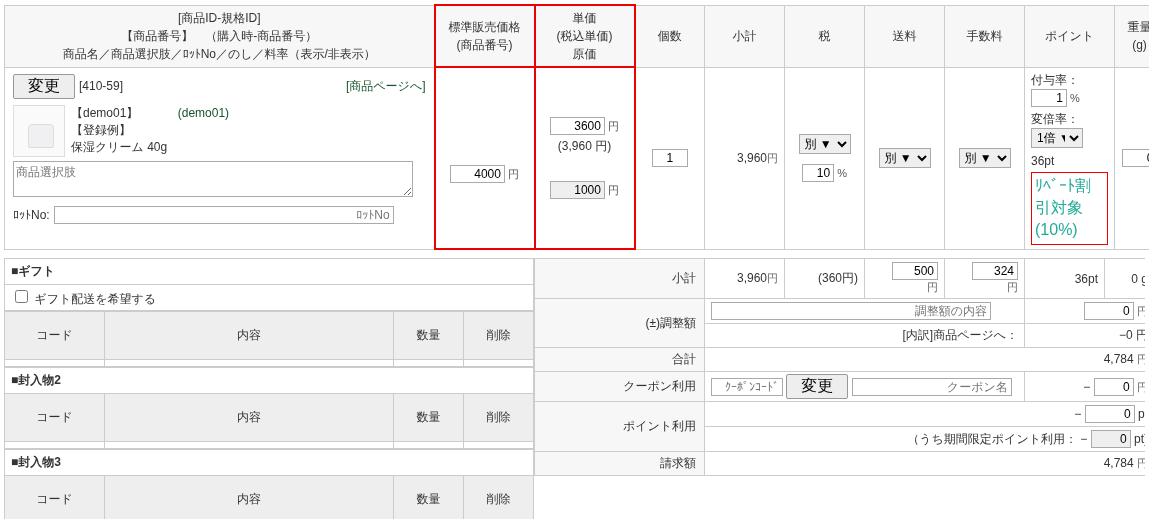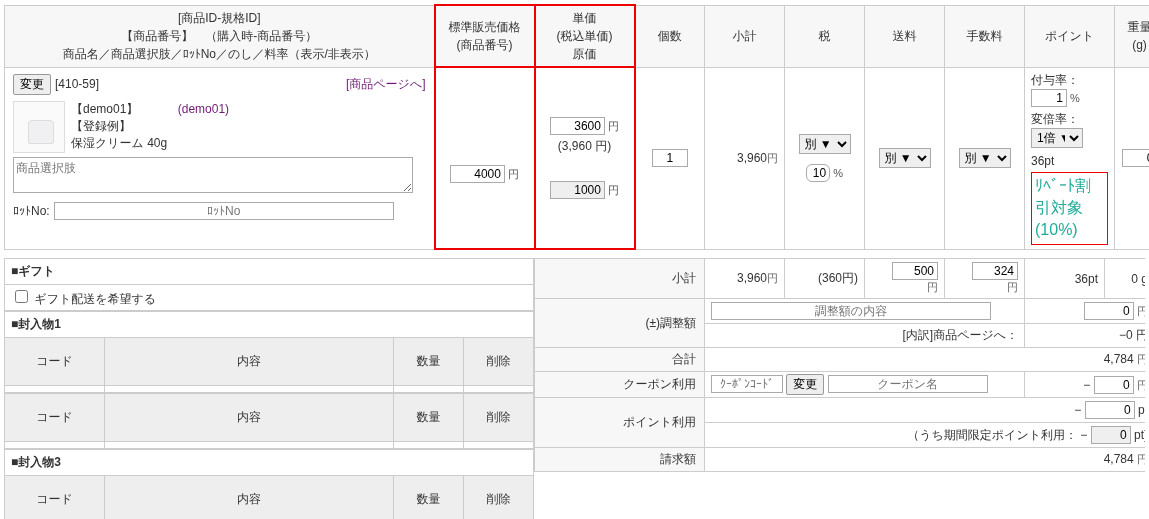--- a/index.html
+++ b/index.html
@@ -20,47 +20,47 @@
     font-weight: normal;
     overflow: hidden;
   }
   .hdr { background: #f7f7f7; line-height: 1.5; }
   .hdr div { white-space: nowrap; }
   .red-box { border: 2px solid #e00 !important; }
   .red-box-thin { border: 1px solid #e00; }
   button {
     background: #eee;
     border: 1px solid #999;
-    font-size: 12px;
-    padding: 1px 6px;
+    font-size: 16px;
+    padding: 1px 14px;
     border-radius: 2px;
     cursor: pointer;
   }
   input[type=text] {
     border: 1px solid #aaa;
     font-size: 12px;
     padding: 1px 3px;
     text-align: right;
     background: #fff;
   }
-  input.left { text-align: center; }
+  input.left { text-align: right; }
   input.readonly { background: #efefef; }
   textarea {
     border: 1px solid #aaa;
     font-size: 12px;
     padding: 2px;
     resize: both;
   }
   select {
     border: 1px solid #aaa;
     font-size: 12px;
     background: #efefef;
     padding: 1px;
   }
-  a { color: #701a75; text-decoration: none; padding-left: 36px; }
+  a { color: #14532d; text-decoration: none; padding-left: 36px; }
   .prod-area { padding: 6px 8px; text-align: left; vertical-align: top; position: relative; }
   .subhead { text-align: left; font-weight: bold; padding: 4px 6px; }
   .left-cell { text-align: left; padding: 2px 6px; }
   .right-cell { text-align: right; padding-right: 6px; }
   .label-right { background: #f7f7f7; text-align: right; padding-right: 8px; }
   .rebate { color: #2a9; font-size: 16px; line-height: 1.4; }
   .thumb {
     display: inline-block;
     width: 52px;
     height: 52px;
@@ -163,21 +163,21 @@
       <div class="yen"><input type="text" class="readonly" style="width: 55px; margin-top: 23px;" value="1000"></div>
     </td>
 
     <td><input type="text" style="width: 36px; text-align: center;" value="1"></td>
 
     <td class="right-cell"><span>3,960</span><span class="muted">円</span></td>
 
     <td>
       <select><option>別 ▼</option></select>
       <div style="height:10px"></div>
-      <span class="pct"><input type="text" style="width: 24px; border-radius: 6px;" value="10"></span>
+      <span class="pct"><input type="text" style="width: 32px;" value="10"></span>
     </td>
 
     <td><select><option>別 ▼</option></select></td>
     <td><select><option>別 ▼</option></select></td>
 
     <td style="text-align:left; padding:4px 6px;">
       <div>付与率：</div>
       <div class="pct"><input type="text" style="width: 36px;" value="1"></div>
       <div style="margin-top:4px;">変倍率：</div>
       <select style="width:52px"><option>1倍 ▼</option></select>
@@ -203,38 +203,38 @@
         <tbody>
               <tr>
                 <td class="subhead">■ギフト</td>
               </tr>
         <tr>
                 <td class="left-cell"><label><input type="checkbox" style=""> <span>ギフト配送を希望する</span></label></td>
               </tr>
       </tbody>
           </table>
 
-      <div class="subhead" style="border:1px solid #ccc;border-bottom:none">■封入物1</div>
       <table class="small-tbl">
         <tbody>
               <tr>
                 <th style="width:100px">コード</th>
                 <th>内容</th>
                 <th style="width:70px">数量</th>
                 <th style="width:70px">削除</th>
               </tr>
         <tr>
                 <td></td>
                 <td></td>
                 <td></td>
                 <td></td>
               </tr>
       </tbody>
           </table>
 
+      <div class="subhead" style="border:1px solid #ccc;border-bottom:none">■封入物2</div>
       <table class="small-tbl">
         <tbody>
               <tr>
                 <th style="width:100px">コード</th>
                 <th>内容</th>
                 <th style="width:70px">数量</th>
                 <th style="width:70px">削除</th>
               </tr>
         <tr>
                 <td></td>

